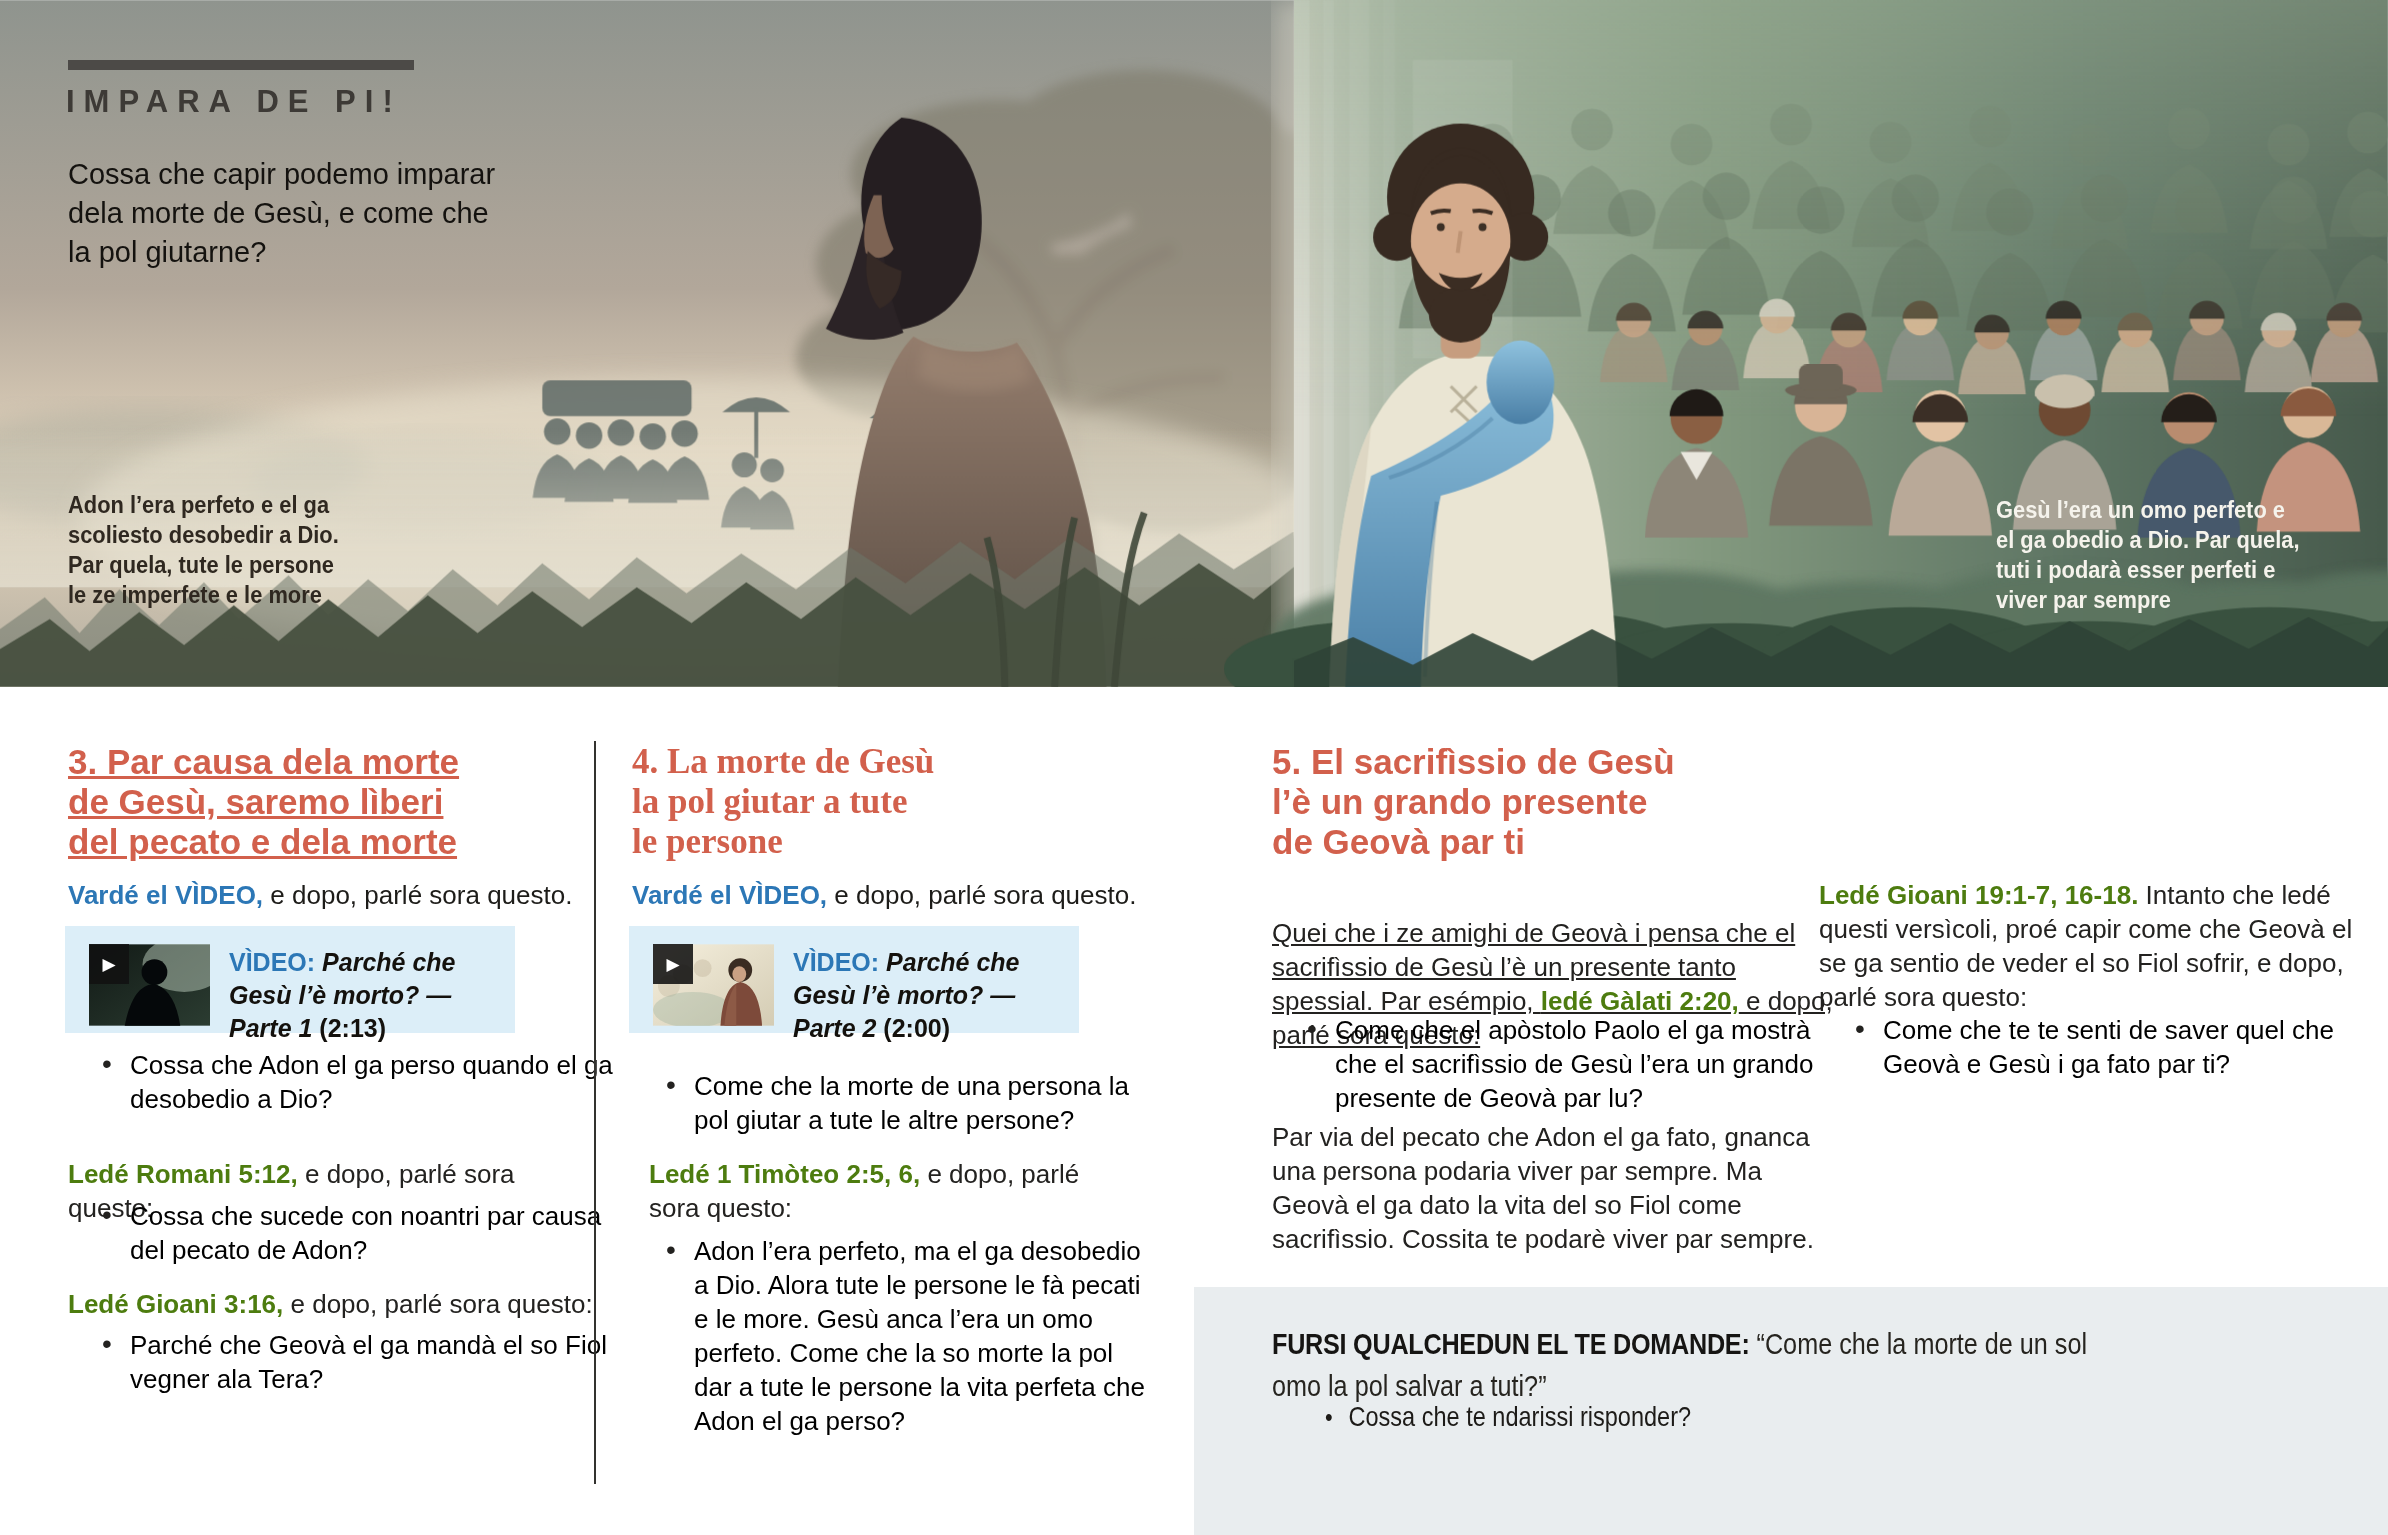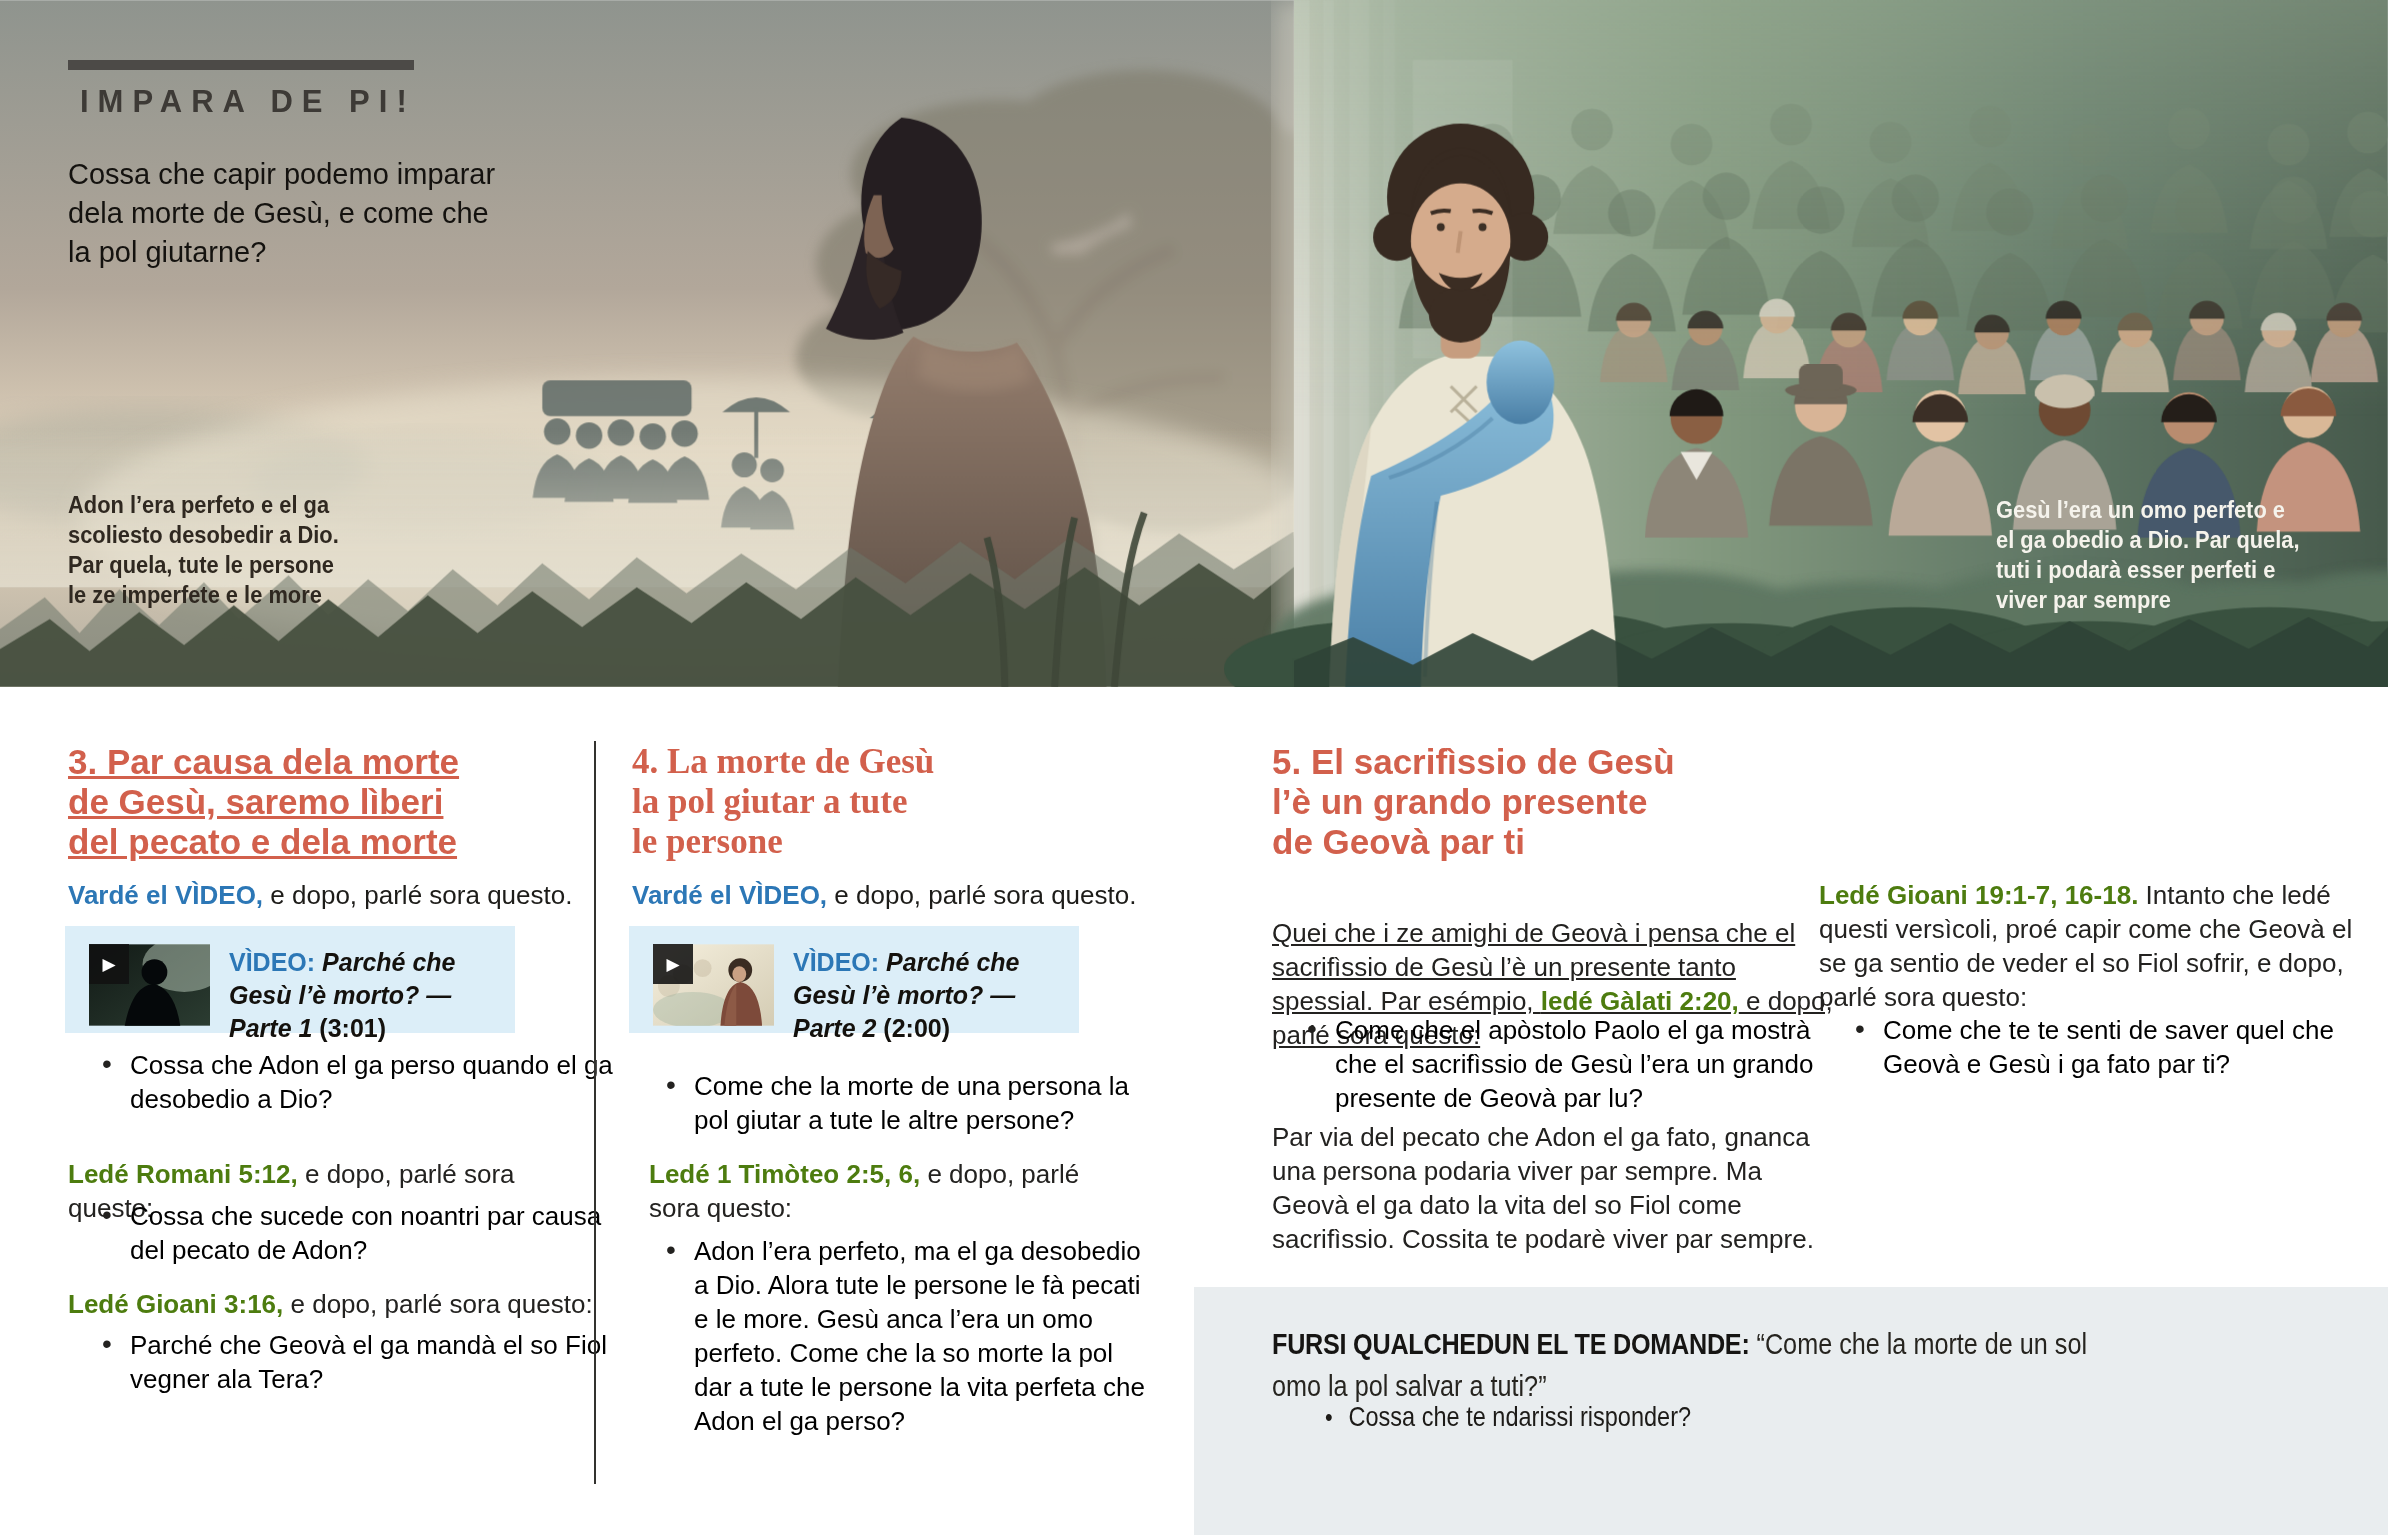--- a/index.html
+++ b/index.html
@@ -4,21 +4,21 @@
 <style>
   html,body{margin:0;padding:0;background:#ffffff;}
   .page{position:relative;width:2388px;height:1535px;background:#ffffff;overflow:hidden;
         font-family:"Liberation Sans",sans-serif;color:#232220;}
   .abs{position:absolute;}
   .pre{white-space:pre-line;}
 
   
   .hero-art{position:absolute;left:0;top:0;width:2388px;height:687px;display:block;}
   .kicker-bar{position:absolute;left:68px;top:60px;width:346px;height:10px;background:#4c4a47;}
-  .kicker{position:absolute;left:80px;top:84px;font-size:31px;font-weight:bold;letter-spacing:9px;color:#3d3a36;}
+  .kicker{position:absolute;left:66px;top:84px;font-size:31px;font-weight:bold;letter-spacing:9px;color:#3d3a36;}
   .question{position:absolute;left:68px;top:155px;width:557px;font-size:29px;line-height:39px;color:#14120f;}
   .cap{font-size:23px;font-weight:bold;line-height:30px;transform:scaleX(.95);transform-origin:left top;}
   .cap-left{position:absolute;left:68px;top:490px;width:338px;color:#2f2820;}
   .cap-right{position:absolute;left:1996px;top:495px;width:328px;color:#f5f3ec;}
 
   
   .sec-title{font-size:35px;line-height:40px;font-weight:bold;color:#d2604c;}
   .lead{font-size:26px;line-height:34px;color:#1d1c19;}
   .blue-link{color:#2c77b6;font-weight:bold;}
   .vbox{background:#dceef8;}
@@ -359,21 +359,21 @@
               <stop offset="1" stop-color="#2b3c31"></stop>
             </linearGradient>
           </defs>
         <rect width="122" height="82" fill="url(#t1g)"></rect>
         <ellipse cx="96" cy="20" rx="42" ry="28" fill="#cfe0cf" opacity=".45"></ellipse>
         <circle cx="66" cy="28" r="13" fill="#05080a"></circle>
         <path d="M36,82 C42,52 52,42 64,40 C78,42 88,56 92,82 Z" fill="#05080a"></path>
       </svg>
       <div class="play-badge" style="left:24px;top:18px;">▶</div>
       <div class="abs vtext" style="left:164px;top:20px;width:275px;">
-        <span class="vlabel">VÌDEO:</span><span class="vtitle"> Parché che Gesù l’è morto? — Parte 1 </span><span class="vdur">(3:01)</span>
+        <span class="vlabel">VÌDEO:</span><span class="vtitle"> Parché che Gesù l’è morto? — Parte 1 </span><span class="vdur">(2:13)</span>
       </div>
     </div>
     <div class="li" style="left:100px;top:1048px;width:488px;">Cossa che Adon el ga perso quando el ga desobedio a Dio?</div>
     <div class="refline" style="left:68px;top:1157px;width:527px;">
       <span class="ref">Ledé Romani 5:12,</span><span> e dopo, parlé sora questo:</span>
     </div>
     <div class="li" style="left:100px;top:1199px;width:488px;">Cossa che sucede con noantri par causa del pecato de Adon?</div>
     <div class="refline" style="left:68px;top:1287px;width:527px;">
       <span class="ref">Ledé Gioani 3:16,</span><span> e dopo, parlé sora questo:</span>
     </div>

